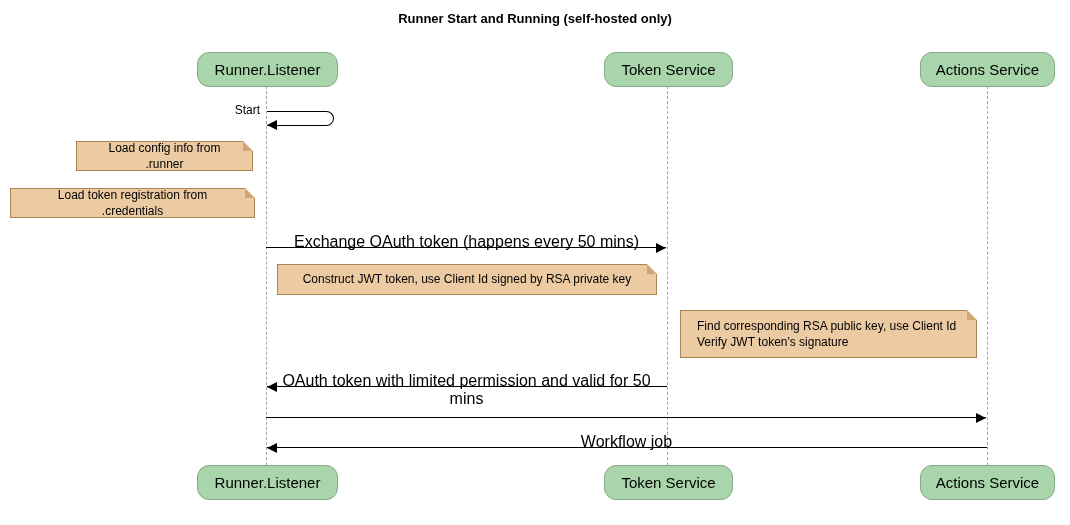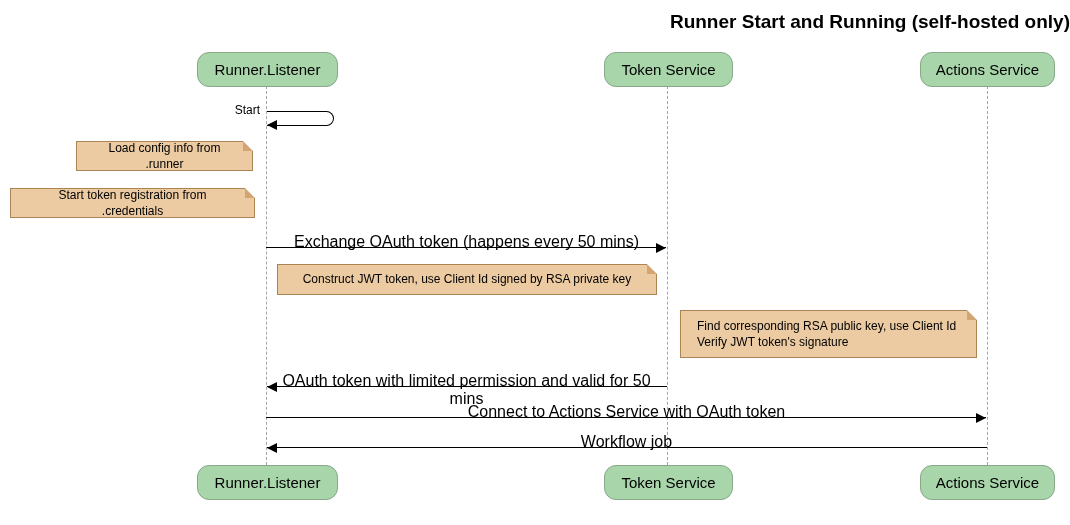--- a/index.html
+++ b/index.html
@@ -6,21 +6,21 @@
   .diagram{
     position:relative;
     width:1070px;height:525px;
     background:#ffffff;
     font-family:"Liberation Sans", sans-serif;
     color:#000;
     overflow:hidden;
   }
   .title{
     position:absolute;top:11px;left:0;width:1070px;
-    text-align:right;font-size:19px;font-weight:bold;
+    text-align:center;font-size:13px;font-weight:bold;
   }
   .lifeline{
     position:absolute;width:0;
     border-left:1px dashed #a5a5a5;
   }
   .participant{
     position:absolute;height:33px;
     background:#a8d6aa;
     border:1px solid #87a889;
     border-radius:12px;
@@ -99,34 +99,33 @@
   </div>
   <div class="participant" style="left:920px;top:52px;width:133px;">
     <span>Actions Service</span>
   </div>
 
   <div class="self-label">Start</div>
   <div class="self-loop"></div>
   <div class="arrow-left" style="left:267px;top:120px;"></div>
 
   <div class="note centered" style="left:76px;top:141px;width:177px;height:30px;">Load config info from .runner</div>
-  <div class="note centered" style="left:10px;top:188px;width:245px;height:30px;">Start token registration from .credentials</div>
+  <div class="note centered" style="left:10px;top:188px;width:245px;height:30px;">Load token registration from .credentials</div>
   <div class="note centered" style="left:277px;top:264px;width:380px;height:31px;">Construct JWT token, use Client Id signed by RSA private key</div>
   <div class="note" style="left:680px;top:310px;width:297px;height:48px;">Find corresponding RSA public key, use Client Id
 Verify JWT token's signature</div>
 
   <div class="msg-label" style="left:266px;top:233px;width:401px;">Exchange OAuth token (happens every 50 mins)</div>
   <div class="msg-line" style="left:266px;top:247px;width:400px;"></div>
   <div class="arrow-right" style="left:656px;top:243px;"></div>
 
   <div class="msg-label" style="left:266px;top:372px;width:401px;">OAuth token with limited permission and valid for 50 mins</div>
   <div class="msg-line" style="left:267px;top:386px;width:400px;"></div>
   <div class="arrow-left" style="left:267px;top:382px;"></div>
 
-  <div class="msg-label" style="left:266px;top:403px;width:721px;">Connect to Actions Service with OAuth token</div>
   <div class="msg-line" style="left:266px;top:417px;width:720px;"></div>
   <div class="arrow-right" style="left:976px;top:413px;"></div>
 
   <div class="msg-label" style="left:266px;top:433px;width:721px;">Workflow job</div>
   <div class="msg-line" style="left:267px;top:447px;width:720px;"></div>
   <div class="arrow-left" style="left:267px;top:443px;"></div>
 
   <div class="participant" style="left:197px;top:465px;width:139px;">
     <span>Runner.Listener</span>
   </div>

